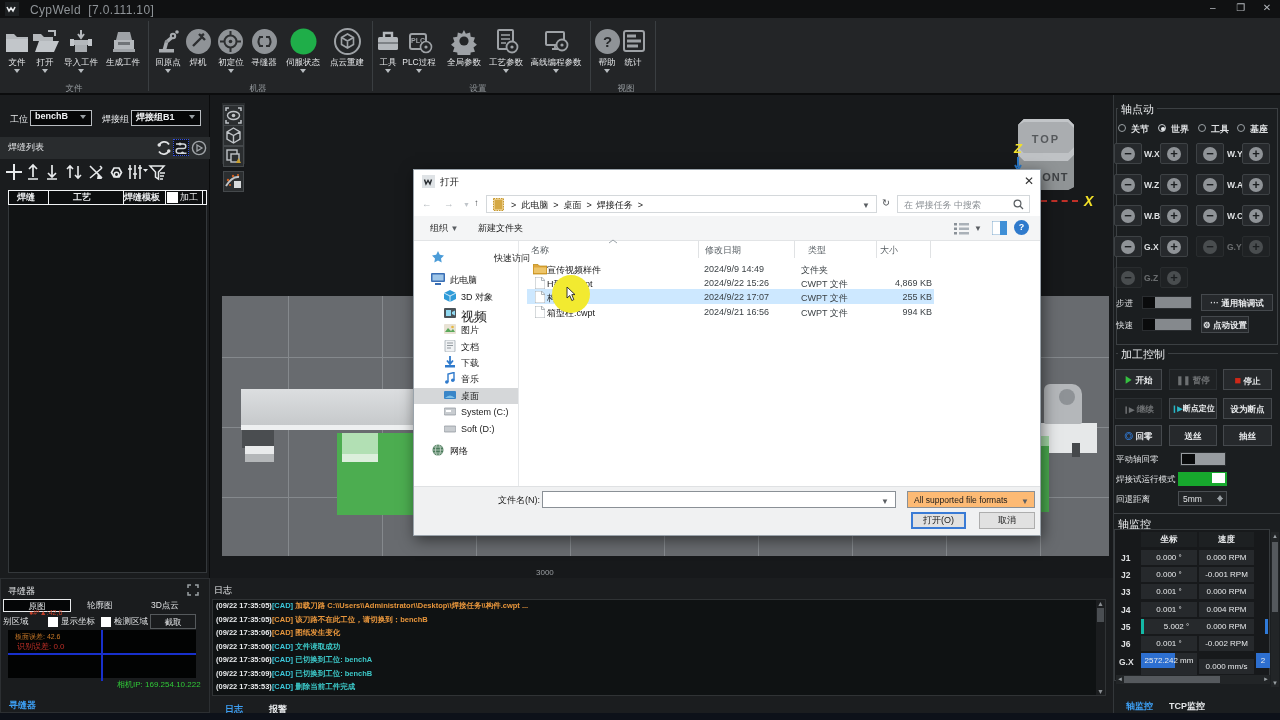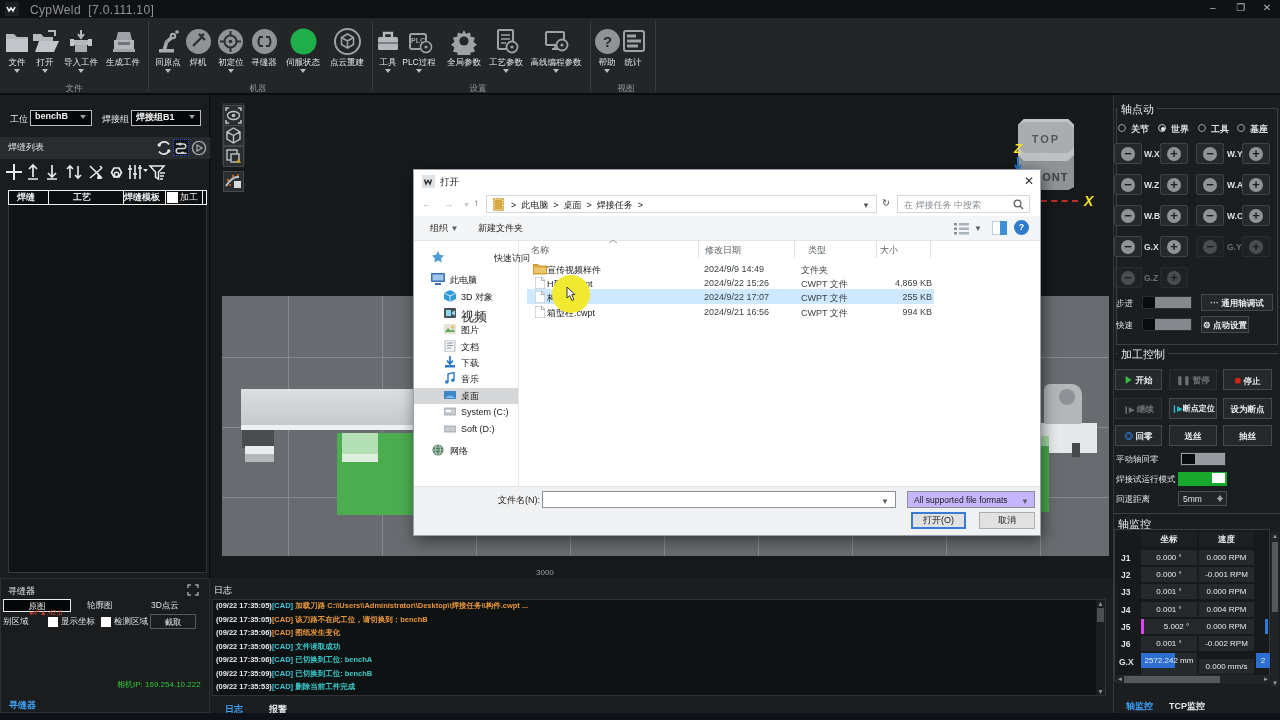--- a/index.html
+++ b/index.html
@@ -333,20 +333,26 @@
   <div style="position:absolute;left:2px;top:20px;width:68px;height:13px;background:#050607;border:1px solid #e8eaec;color:#e8eaec;font-size:8.5px;text-align:center;line-height:12px;">原图</div>
   <div style="position:absolute;left:86px;top:21px;color:#dfe1e3;font-size:8.5px;">轮廓图</div>
   <div style="position:absolute;left:150px;top:21px;color:#dfe1e3;font-size:8.5px;">3D点云</div>
   <div style="position:absolute;left:28px;top:30px;color:#c84028;font-size:7px;">●#*▲:42,6</div>
   <div style="position:absolute;left:2px;top:37px;color:#dfe1e3;font-size:8.5px;">别区域</div>
   <div style="position:absolute;left:47px;top:38px;width:10px;height:10px;background:#fff;"></div>
   <div style="position:absolute;left:60px;top:37px;color:#dfe1e3;font-size:8.5px;">显示坐标</div>
   <div style="position:absolute;left:100px;top:38px;width:10px;height:10px;background:#fff;"></div>
   <div style="position:absolute;left:113px;top:37px;color:#dfe1e3;font-size:8.5px;">检测区域</div>
   <div style="position:absolute;left:149px;top:35px;width:46px;height:15px;border:1px solid #55595c;color:#e4e6e8;font-size:8.5px;text-align:center;line-height:14px;">截取</div>
+  <div style="position:absolute;left:7px;top:51px;width:188px;height:48px;background:#020303;">
+    <div style="position:absolute;left:0;top:23px;width:188px;height:2px;background:#1830cc;"></div>
+    <div style="position:absolute;left:93px;top:0;width:2px;height:51px;background:#1830cc;"></div>
+    <div style="position:absolute;left:7px;top:2px;color:#c87828;font-size:7px;">板面误差: 42.6</div>
+    <div style="position:absolute;left:9px;top:11px;color:#c03028;font-size:8px;">识别误差: 0.0</div>
+  </div>
   <div style="position:absolute;left:116px;top:100px;color:#30c838;font-size:8px;">相机IP: 169.254.10.222</div>
   <div class="tabtxt tabblue" style="left:8px;top:120px;">寻缝器</div>
 </div>
 
 <div id="logpanel" class="abs">
   <div style="position:absolute;left:4px;top:6px;color:#e4e6e8;font-size:9px;">日志</div>
   <div id="logbox">
     <div class="logline" style="top:1px"><span class="c-ts">(09/22 17:35:05)</span><span class="c-cy">[CAD] </span><span class="c-or">加载刀路 C:\\Users\\Administrator\\Desktop\\焊接任务\\构件.cwpt ...</span></div>
     <div class="logline" style="top:14.5px"><span class="c-ts">(09/22 17:35:05)</span><span class="c-or">[CAD] 该刀路不在此工位，请切换到：benchB</span></div>
     <div class="logline" style="top:28px"><span class="c-ts">(09/22 17:35:06)</span><span class="c-or">[CAD] 图纸发生变化</span></div>
@@ -488,21 +494,21 @@
   <div class="jlab" style="left:7px;top:475px;">J2</div>
       <div class="tcell" style="left:27px;top:472px;width:56px;height:15px;line-height:15px;">0.000 °</div>
       <div class="tcell" style="left:85px;top:472px;width:55px;height:15px;line-height:15px;">-0.001 RPM</div>
   <div class="jlab" style="left:7px;top:492px;">J3</div>
       <div class="tcell" style="left:27px;top:489px;width:56px;height:15px;line-height:15px;">0.001 °</div>
       <div class="tcell" style="left:85px;top:489px;width:55px;height:15px;line-height:15px;">0.000 RPM</div>
   <div class="jlab" style="left:7px;top:510px;">J4</div>
       <div class="tcell" style="left:27px;top:507px;width:56px;height:15px;line-height:15px;">0.001 °</div>
       <div class="tcell" style="left:85px;top:507px;width:55px;height:15px;line-height:15px;">0.004 RPM</div>
   <div class="jlab" style="left:7px;top:527px;">J5</div>
-      <div class="tcell" style="left:27px;top:524px;width:68px;height:15px;line-height:15px;border-left:3px solid #d946ef;">5.002 °</div>
+      <div class="tcell" style="left:27px;top:524px;width:68px;height:15px;line-height:15px;border-left:3px solid #14b8a6;">5.002 °</div>
       <div class="tcell" style="left:85px;top:524px;width:55px;height:15px;line-height:15px;">0.000 RPM</div>
       <div class="abs" style="left:151px;top:524px;width:3px;height:15px;background:#2f7ad8;"></div>
   <div class="jlab" style="left:7px;top:544px;">J6</div>
       <div class="tcell" style="left:27px;top:541px;width:56px;height:15px;line-height:15px;">0.001 °</div>
       <div class="tcell" style="left:85px;top:541px;width:55px;height:15px;line-height:15px;">-0.002 RPM</div>
   <div class="jlab" style="left:5px;top:562px;">G.X</div>
       <div class="tcell" style="left:27px;top:558px;width:56px;height:31px;line-height:15px;"><span style="position:absolute;left:0;top:0;width:34px;height:15px;background:#2d6fd0;"></span><span style="position:relative;">2572.242 mm</span></div>
       <div class="tcell" style="left:85px;top:564px;width:55px;height:15px;line-height:15px;">0.000 mm/s</div>
       <div class="tcell" style="left:142px;top:558px;width:14px;height:15px;line-height:15px;background:#2d6fd0;">2</div>
 
@@ -684,21 +690,21 @@
   <div class="abs" style="left:138px;top:105px;width:38px;height:38px;border-radius:50%;background:#f2ea30;"></div>
   <svg class="abs" style="left:152px;top:117px" width="12" height="15">
         <path d="M1 0 L1 11 L3.8 8.5 L5.8 13.5 L7.8 12.6 L5.8 7.6 L9 7.6 Z" fill="#fff" stroke="#222" stroke-width="0.9"></path>
       </svg>
 
   <div class="abs" style="left:0;top:316px;width:626px;height:49px;background:#f0f1f2;border-top:1px solid #dfe1e3;"></div>
   <div class="abs" style="left:84px;top:324px;font-size:9px;">文件名(N):</div>
   <div class="d-input" style="left:128px;top:321px;width:354px;height:17px;border-color:#8a9096;">
         <div class="abs" style="right:6px;top:5px;color:#5a5e62;font-size:8px;">▼</div>
       </div>
-  <div class="d-input" style="left:493px;top:321px;width:128px;height:17px;border-color:#8a9096;background:#c4b5fd;">
+  <div class="d-input" style="left:493px;top:321px;width:128px;height:17px;border-color:#8a9096;background:#fdba74;">
     <div class="abs" style="left:6px;top:3px;font-size:8.5px;white-space:nowrap;">All supported file formats</div>
     <div class="abs" style="right:5px;top:5px;color:#5a5e62;font-size:8px;">▼</div>
   </div>
   <div class="abs" style="left:497px;top:342px;width:55px;height:17px;background:#e1e1e1;border:2px solid #3a7bd5;font-size:9px;text-align:center;line-height:13px;">打开(O)</div>
   <div class="abs" style="left:565px;top:342px;width:56px;height:17px;background:#e1e1e1;border:1px solid #adadad;font-size:9px;text-align:center;line-height:15px;">取消</div>
 </div>
 
 </div>
 
 </body></html>

